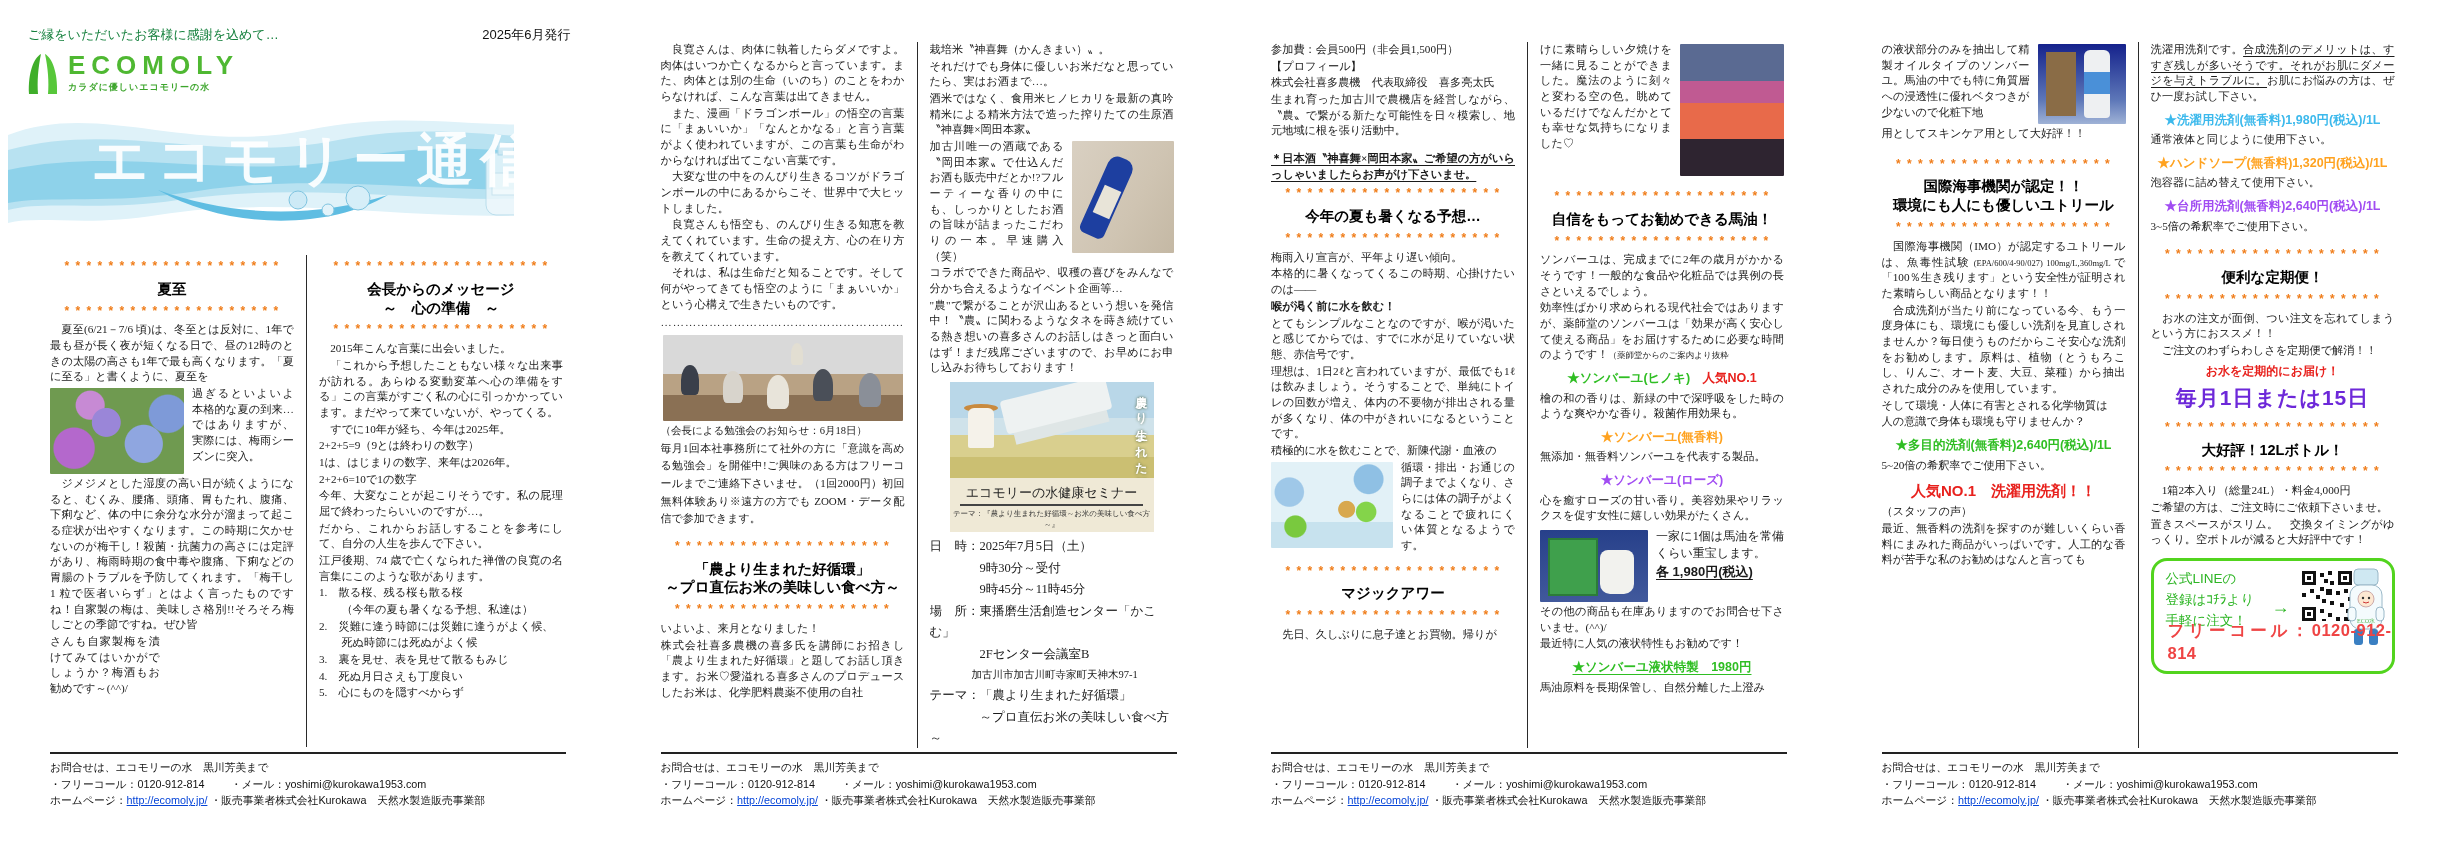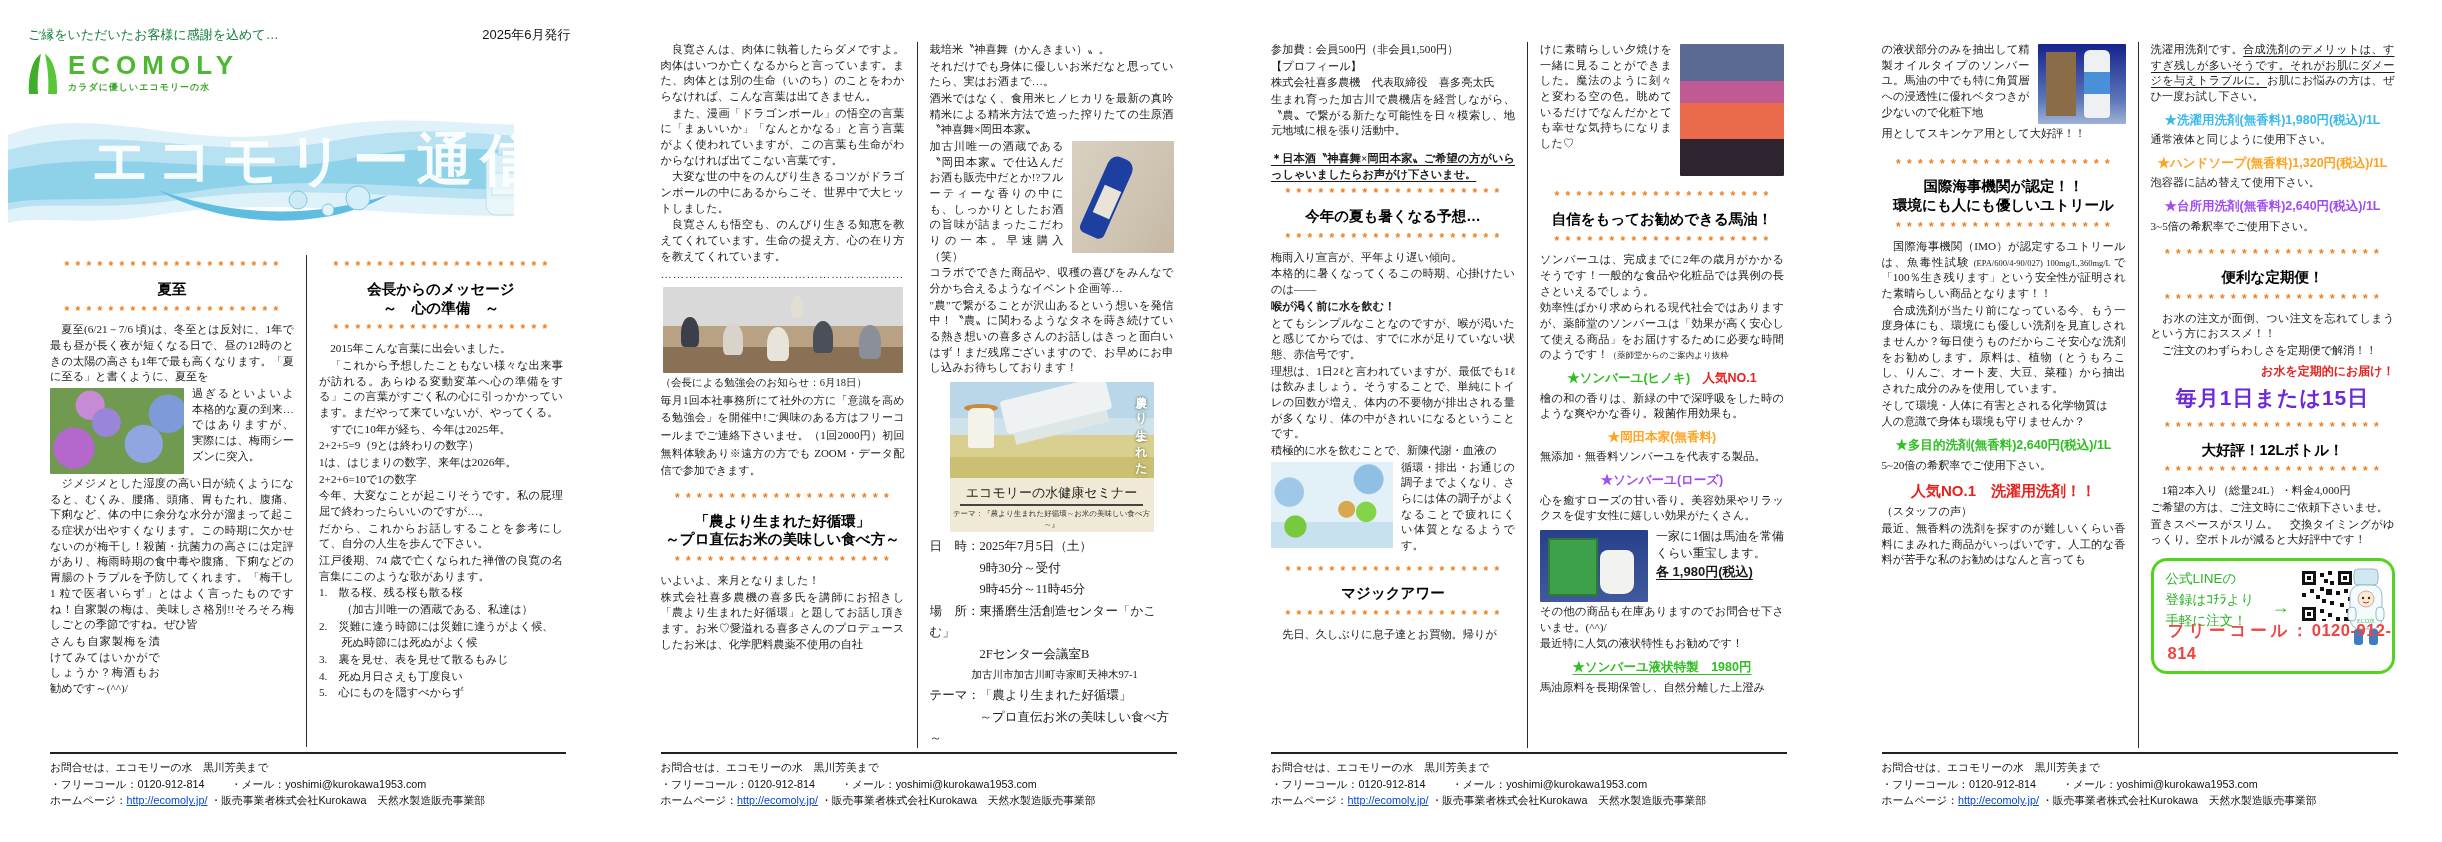--- a/index.html
+++ b/index.html
@@ -42,21 +42,21 @@
   .b{font-weight:bold;}
   .small{font-size:8.5px;}
   .prod{font-family:"Liberation Sans",sans-serif;font-weight:bold;font-size:12.5px;
         margin:7px 0 3px;text-align:center;}
   .green{color:#2fbe23;} .orange{color:#ffa21f;} .purple{color:#a14cf2;}
   .cyan{color:#3cb9ec;} .red{color:#e8211d;}
   .det{font-size:12.5px;line-height:1.72;text-align:left;}
   .det-addr{font-size:10.5px;line-height:1.9;}
   .list-line{text-align:left;}
   .redsmall{color:#e8211d;font-family:"Liberation Sans",sans-serif;font-weight:bold;
-            font-size:12px;text-align:right;margin-top:4px;}
+            font-size:12px;text-align:center;margin-top:4px;}
   .redbig{color:#6d28d9;font-family:"Liberation Sans",sans-serif;font-weight:bold;
           font-size:21px;text-align:center;letter-spacing:1px;margin:4px 0 6px;}
 
   
   .poster{width:204px;height:150px;margin:6px auto 4px;position:relative;overflow:hidden;}
   .poster-img{position:absolute;inset:0;height:96px;
      background:linear-gradient(#b9d7e8 0 38%,#cfe2ea 38% 55%,#d9cf8e 55% 78%,#cbbf72 78% 100%);}
   .poster-machine{position:absolute;left:52px;top:6px;width:108px;height:34px;background:#eef2f2;
      border-radius:4px;transform:rotate(-14deg);box-shadow:0 18px 0 -6px #dfe6e6;}
   .poster-farmer{position:absolute;left:18px;top:26px;width:26px;height:40px;background:#f5f2ea;
@@ -208,21 +208,21 @@
         <div class="para">　2015年こんな言葉に出会いました。</div>
         <div class="para">　「これから予想したこともない様々な出来事が訪れる。あらゆる変動変革へ心の準備をする」この言葉がすごく私の心に引っかかっています。まだやって来ていないが、やってくる。</div>
         <div class="para">　すでに10年が経ち、今年は2025年。</div>
         <div class="para list-line">2+2+5=9（9とは終わりの数字）</div>
         <div class="para list-line">1は、はじまりの数字、来年は2026年。</div>
         <div class="para list-line">2+2+6=10で1の数字</div>
         <div class="para">今年、大変なことが起こりそうです。私の屁理屈で終わったらいいのですが…。</div>
         <div class="para">だから、これからお話しすることを参考にして、自分の人生を歩んで下さい。</div>
         <div class="para">江戸後期、74 歳で亡くなられた禅僧の良寛の名言集にこのような歌があります。</div>
         <div class="para list-line">1.　散る桜、残る桜も散る桜</div>
-        <div class="para list-line">　　（加古川唯一の酒蔵である、私達は）</div>
+        <div class="para list-line">　　（今年の夏も暑くなる予想、私達は）</div>
         <div class="para list-line">2.　災難に逢う時節には災難に逢うがよく候、</div>
         <div class="para list-line">　　死ぬ時節には死ぬがよく候</div>
         <div class="para list-line">3.　裏を見せ、表を見せて散るもみじ</div>
         <div class="para list-line">4.　死ぬ月日さえも丁度良い</div>
         <div class="para list-line">5.　心にものを隠すべからず</div>
       </div>
     </div>
 
     <div class="page-footer">
       <div>お問合せは、エコモリーの水　黒川芳美まで</div>
@@ -231,20 +231,21 @@
     </div>
   </div>
 
   <div class="sheet">
     <div class="cols cols-pn">
       <div class="col">
         <div class="para">　良寛さんは、肉体に執着したらダメですよ。肉体はいつか亡くなるからと言っています。また、肉体とは別の生命（いのち）のことをわからなければ、こんな言葉は出てきません。</div>
         <div class="para">　また、漫画「ドラゴンボール」の悟空の言葉に「まぁいいか」「なんとかなる」と言う言葉がよく使われていますが、この言葉も生命がわからなければ出てこない言葉です。</div>
         <div class="para">　大変な世の中をのんびり生きるコツがドラゴンボールの中にあるからこそ、世界中で大ヒットしました。</div>
         <div class="para">　良寛さんも悟空も、のんびり生きる知恵を教えてくれています。生命の捉え方、心の在り方を教えてくれています。</div>
+        <div class="para">　それは、私は生命だと知ることです。そして何がやってきても悟空のように「まぁいいか」という心構えで生きたいものです。</div>
         <div class="dots">……………………………………………………………</div>
         <div class="ph photo-class">
           <div class="fig" style="left:18px;top:30px;width:18px;height:30px;"></div>
           <div class="fig" style="left:60px;top:36px;width:20px;height:32px;background:#d8d4cc;"></div>
           <div class="fig" style="left:104px;top:40px;width:22px;height:34px;background:#e8e4da;"></div>
           <div class="fig" style="left:150px;top:34px;width:20px;height:32px;background:#4a4f58;"></div>
           <div class="fig" style="left:196px;top:38px;width:22px;height:34px;background:#8a8f98;"></div>
           <div class="fig" style="left:128px;top:8px;width:12px;height:22px;background:#e2ded2;"></div>
         </div>
         <div class="para" style="font-size:10.5px">（会長による勉強会のお知らせ：6月18日）</div>
@@ -335,21 +336,21 @@
           <div class="para">けに素晴らしい夕焼けを一緒に見ることができました。魔法のように刻々と変わる空の色。眺めているだけでなんだかとても幸せな気持ちになりました♡</div>
         </div>
         <div style="clear:both"></div>
         <div class="stars" style="margin-top:10px">* * * * * * * * * * * * * * * * * * * *</div>
         <div class="h">自信をもってお勧めできる馬油！</div>
         <div class="stars">* * * * * * * * * * * * * * * * * * * *</div>
         <div class="para">ソンバーユは、完成までに2年の歳月がかかるそうです！一般的な食品や化粧品では異例の長さといえるでしょう。</div>
         <div class="para"><span>効率性ばかり求められる現代社会ではありますが、薬師堂のソンバーユは「効果が高く安心して使える商品」をお届けするために必要な時間のようです！</span><span class="small">（薬師堂からのご案内より抜粋</span></div>
         <div class="prod"><span class="green">★ソンバーユ(ヒノキ)</span>　<span class="red">人気NO.1</span></div>
         <div class="para">檜の和の香りは、新緑の中で深呼吸をした時のような爽やかな香り。殺菌作用効果も。</div>
-        <div class="prod orange">★岡田本家(無香料)</div>
+        <div class="prod orange">★ソンバーユ(無香料)</div>
         <div class="para">無添加・無香料ソンバーユを代表する製品。</div>
         <div class="prod purple">★ソンバーユ(ローズ)</div>
         <div class="para">心を癒すローズの甘い香り。美容効果やリラックスを促す女性に嬉しい効果がたくさん。</div>
         <div style="margin-top:4px">
           <div class="ph photo-jar fl">
             <div class="jar-box"></div>
               <div class="jar-pot"></div>
           </div>
           <div class="para" style="font-size:12px">一家に1個は馬油を常備くらい重宝します。</div>
           <div class="para b u" style="font-size:13px;font-family:'Liberation Sans',sans-serif">各 1,980円(税込)</div>

